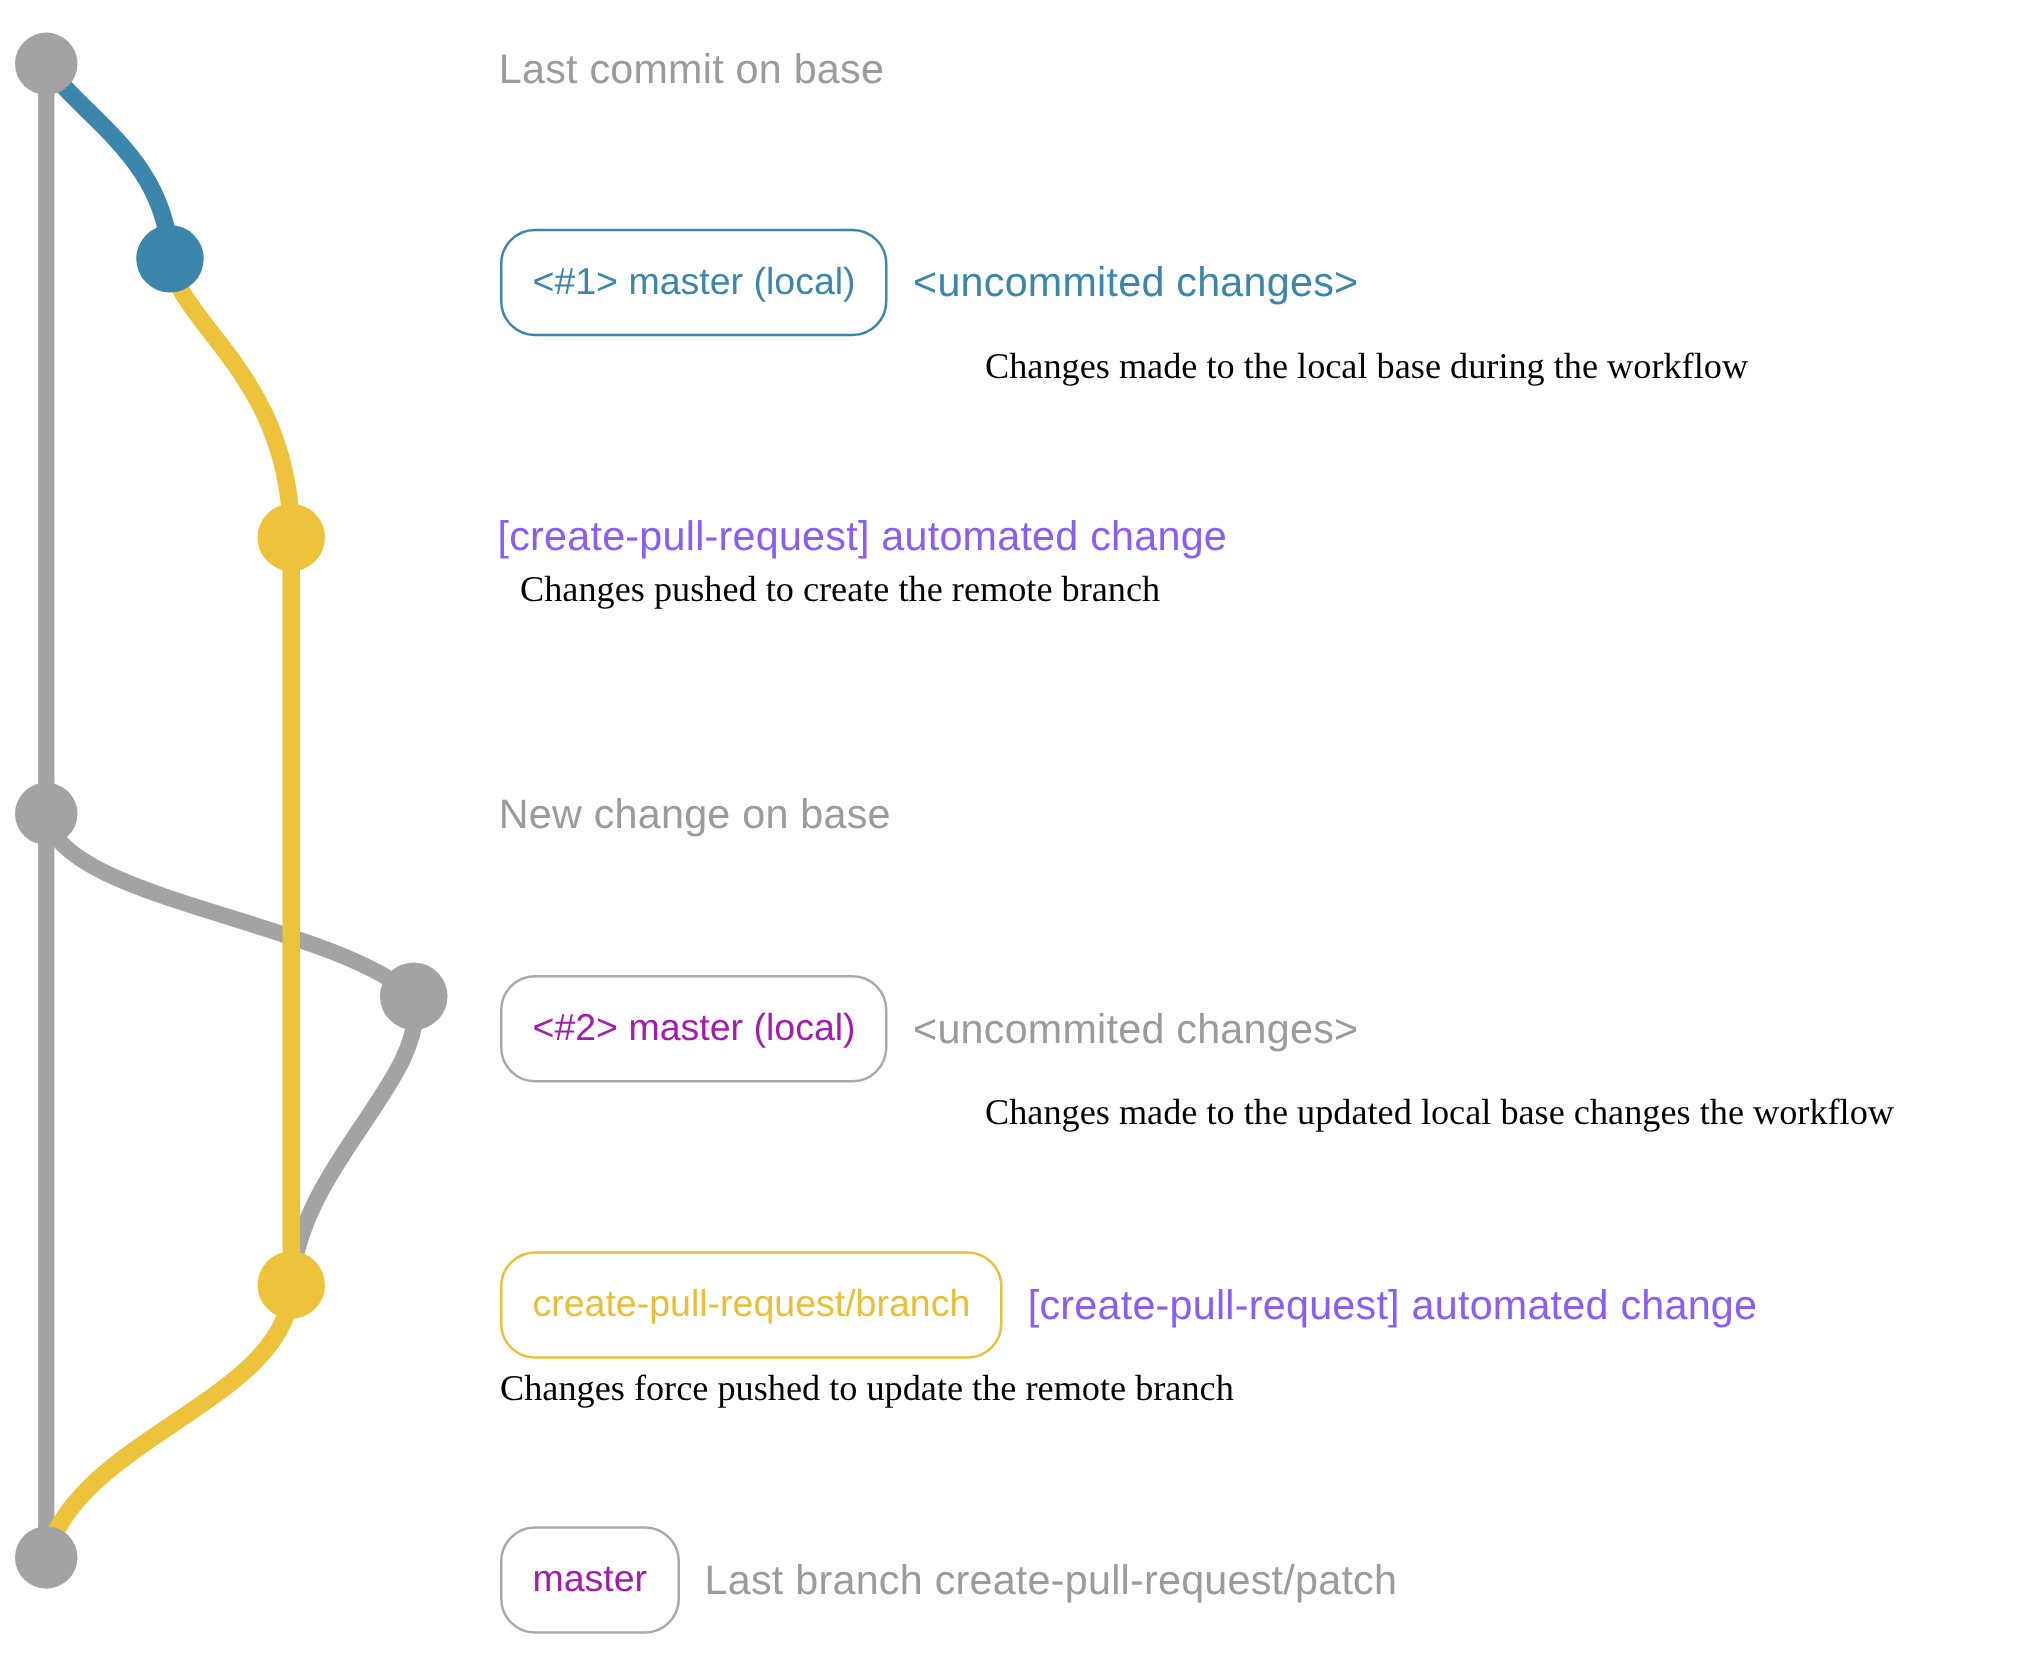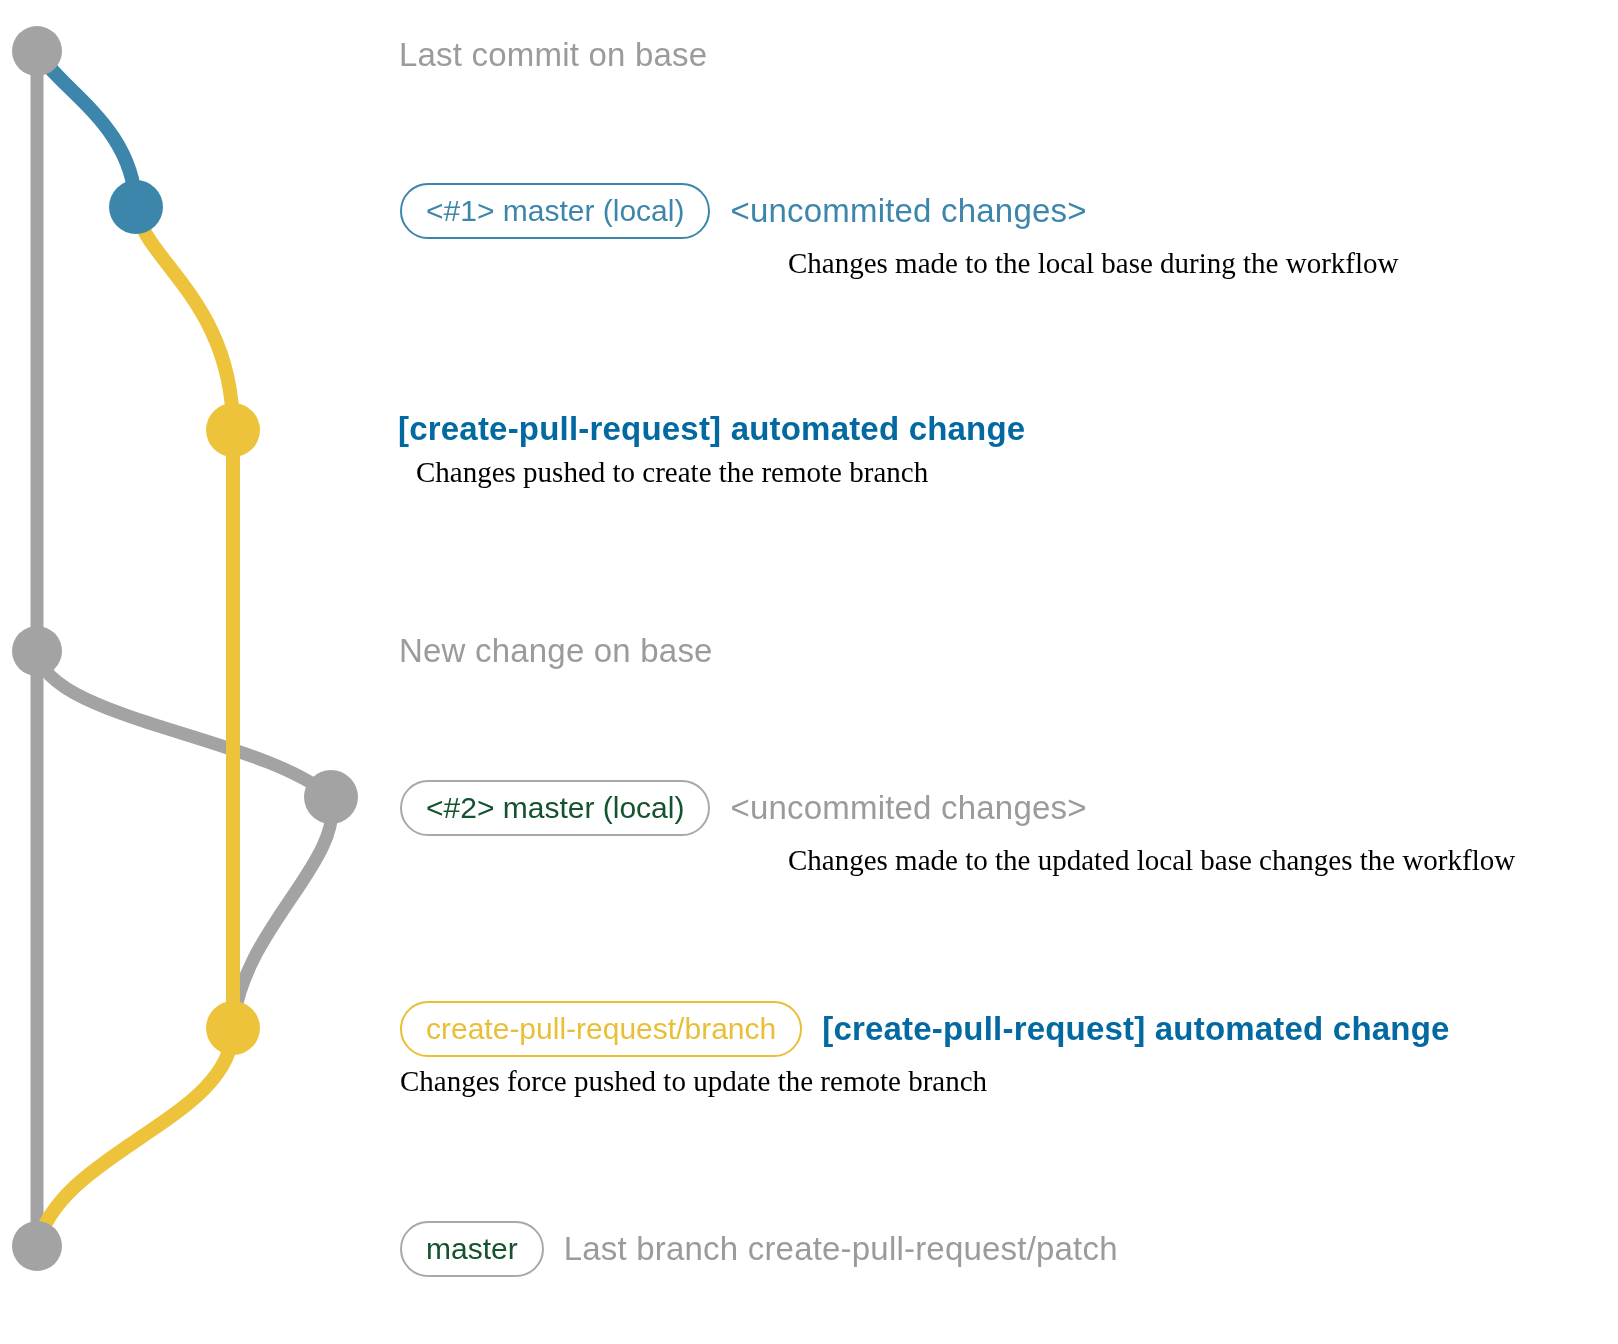--- a/index.html
+++ b/index.html
@@ -28,32 +28,32 @@
     align-items: center;
     gap: 20px;
   }
   .title {
     font-size: 33px;
     letter-spacing: 0.2px;
     white-space: nowrap;
   }
   .gray-text  { color: #9b9b9b; }
   .blue-text  { color: #3d86ab; }
-  .yellow-text{ color: #0369a1; font-weight: bold; }
+  .yellow-text{ color: #8b5cf6; }
   .badge {
     display: inline-block;
     font-size: 30px;
-    padding: 9px 24px;
+    padding: 24px 24px;
     border-radius: 28px;
     border: 2.5px solid;
     white-space: nowrap;
     background: #ffffff;
   }
   .badge.blue   { color: #3d86ab; border-color: #3d86ab; }
-  .badge.gray   { color: #14532d; border-color: #a9a9a9; }
+  .badge.gray   { color: #a21caf; border-color: #a9a9a9; }
   .badge.yellow { color: #e9bf37; border-color: #e9bf37; }
   .desc {
     font-family: "Liberation Serif", serif;
     font-size: 29px;
     color: #000000;
     margin-top: 8px;
     white-space: nowrap;
   }
 </style>
 </head>

